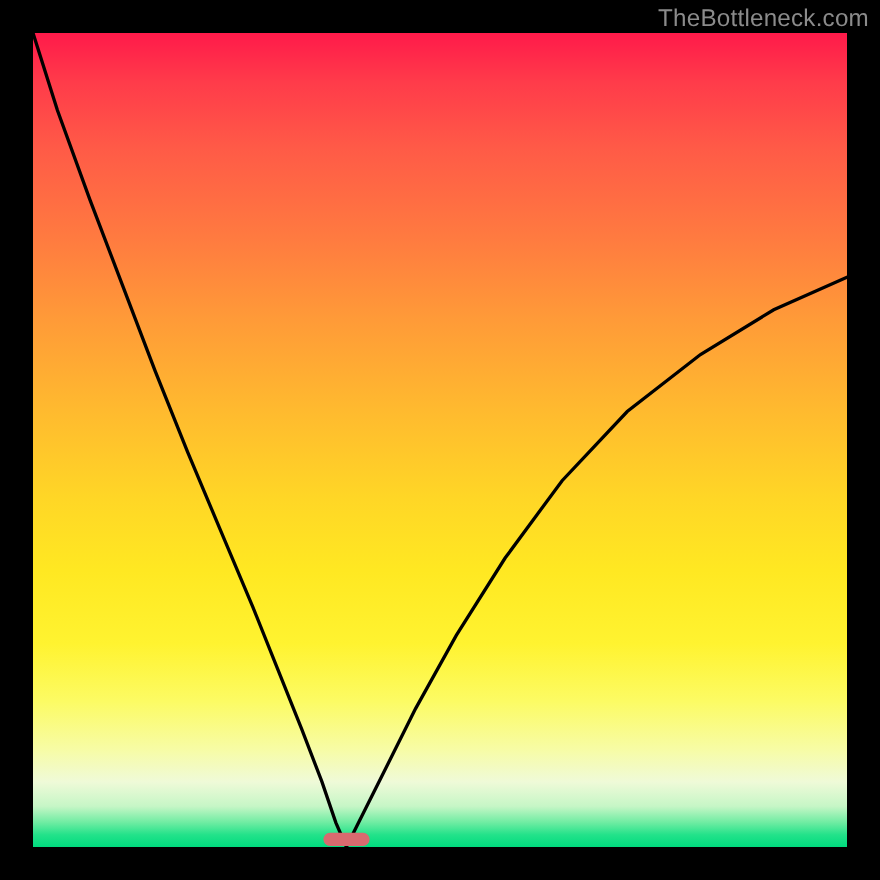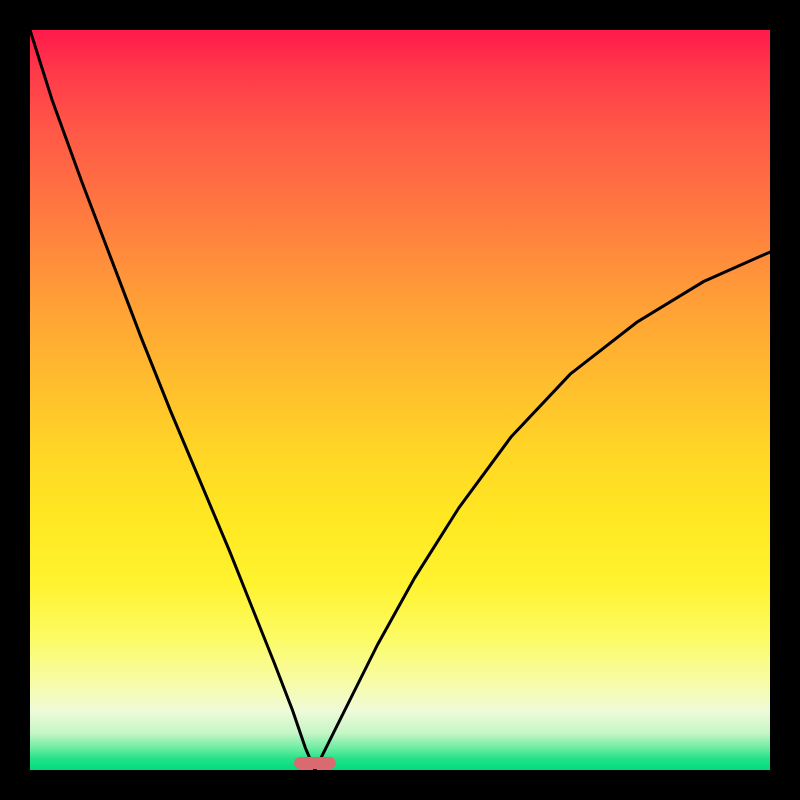--- a/index.html
+++ b/index.html
@@ -75,14 +75,15 @@
 
 <div class="frame">
 
   <div class="plot">
     <svg class="curve-svg" viewBox="0 0 740 740" preserveAspectRatio="none">
       <path fill="none" stroke="#000" stroke-width="3" stroke-linecap="round" d="M0.0 0.0 L22.2 70.3 L51.8 151.7 L81.4 229.4 L111.0 307.1 L140.6 381.1 L170.2 451.4 L199.8 521.7 L222.0 577.2 L244.2 632.7 L262.7 680.8 L275.3 717.8 L284.9 740.0 L284.9 740.0 L296.0 717.8 L318.2 673.4 L347.8 614.2 L384.8 547.6 L429.2 477.3 L481.0 407.0 L540.2 344.1 L606.8 292.3 L673.4 251.6 L740.0 222.0"></path>
     </svg>
     <div class="marker" style="left:284.9px;top:732.6px;"></div>
   </div>
 
+  <div class="watermark">TheBottleneck.com</div>
 
 </div>
 
 </body></html>

